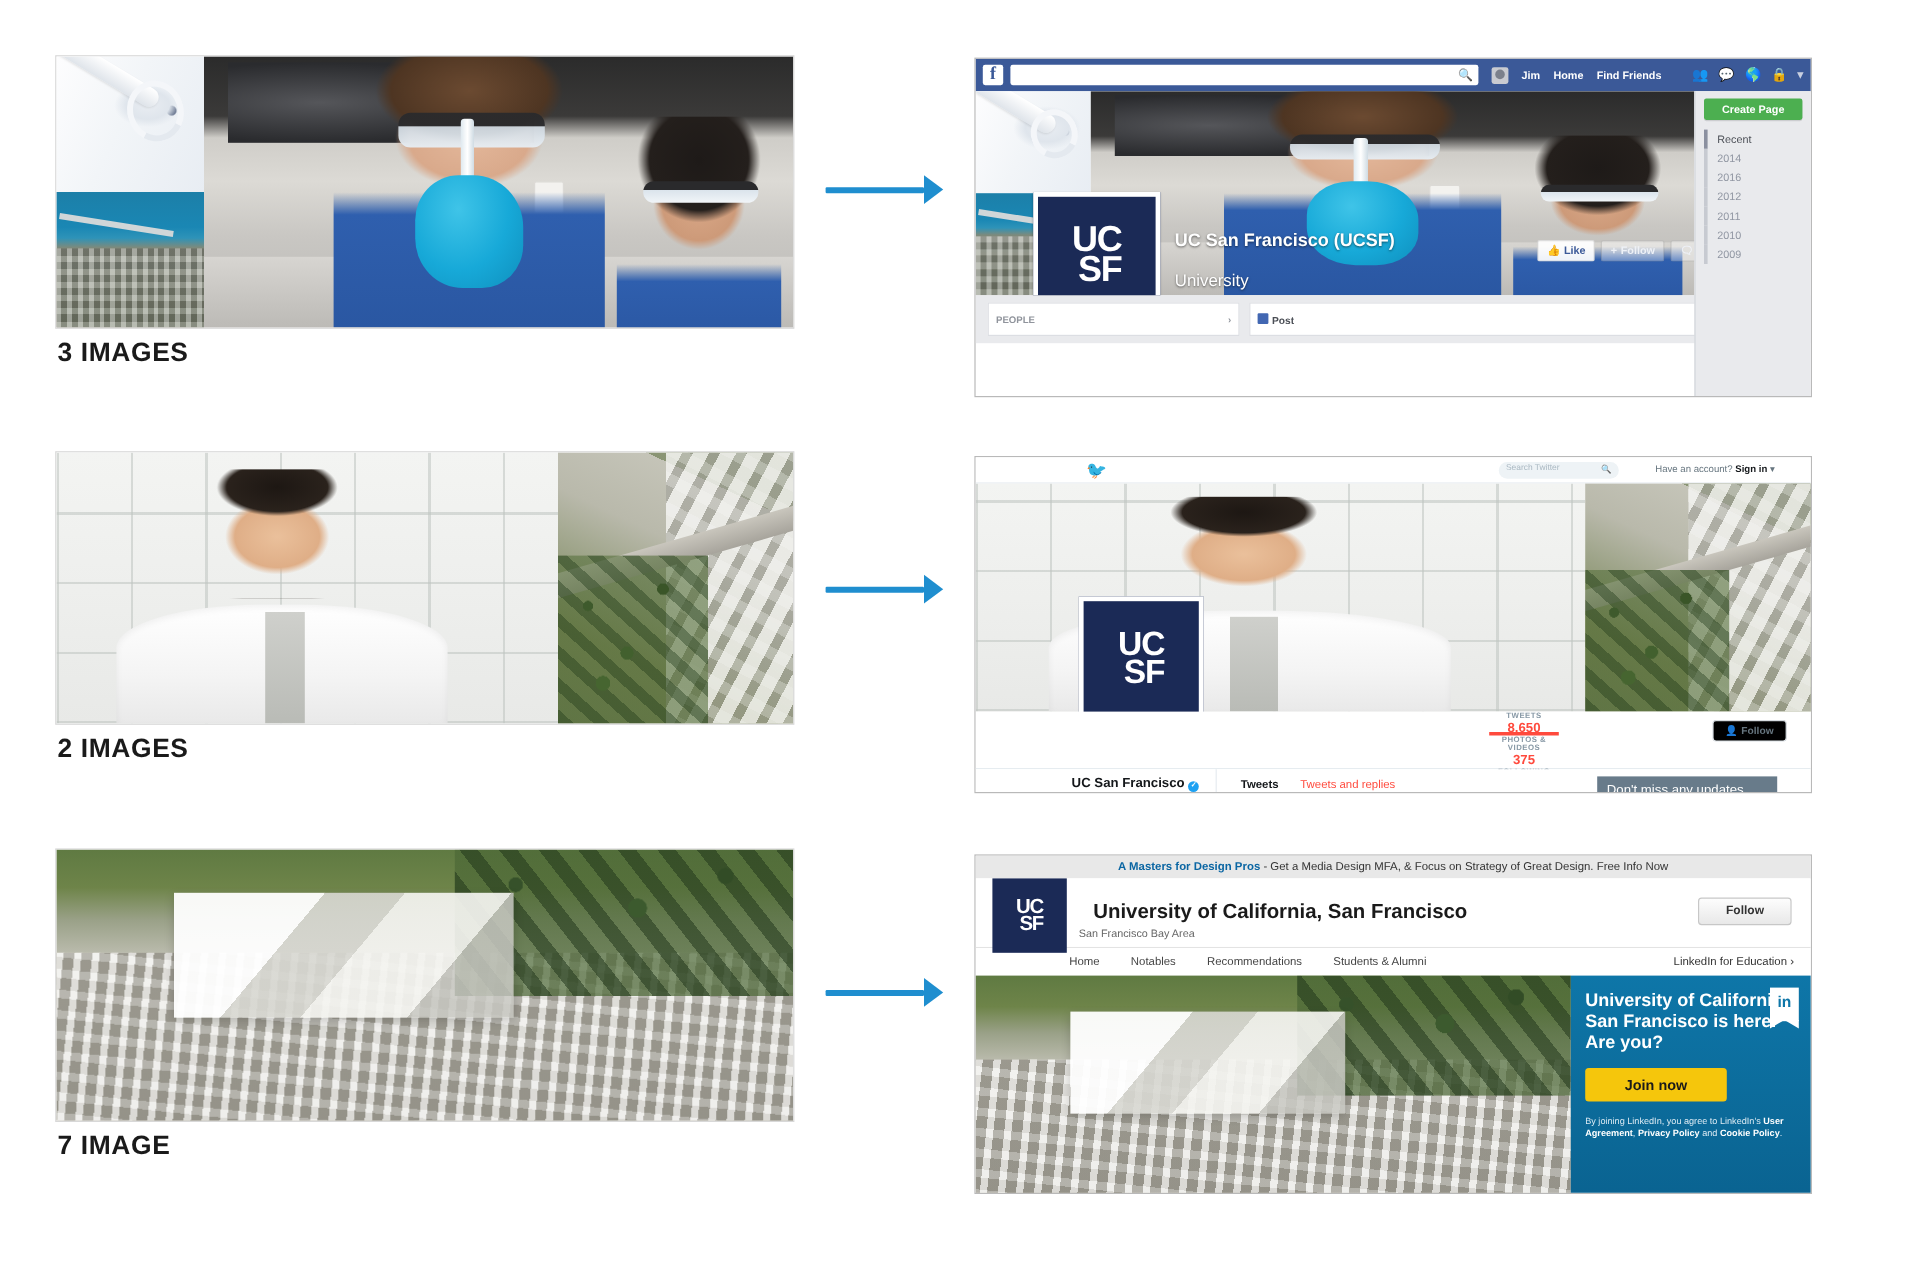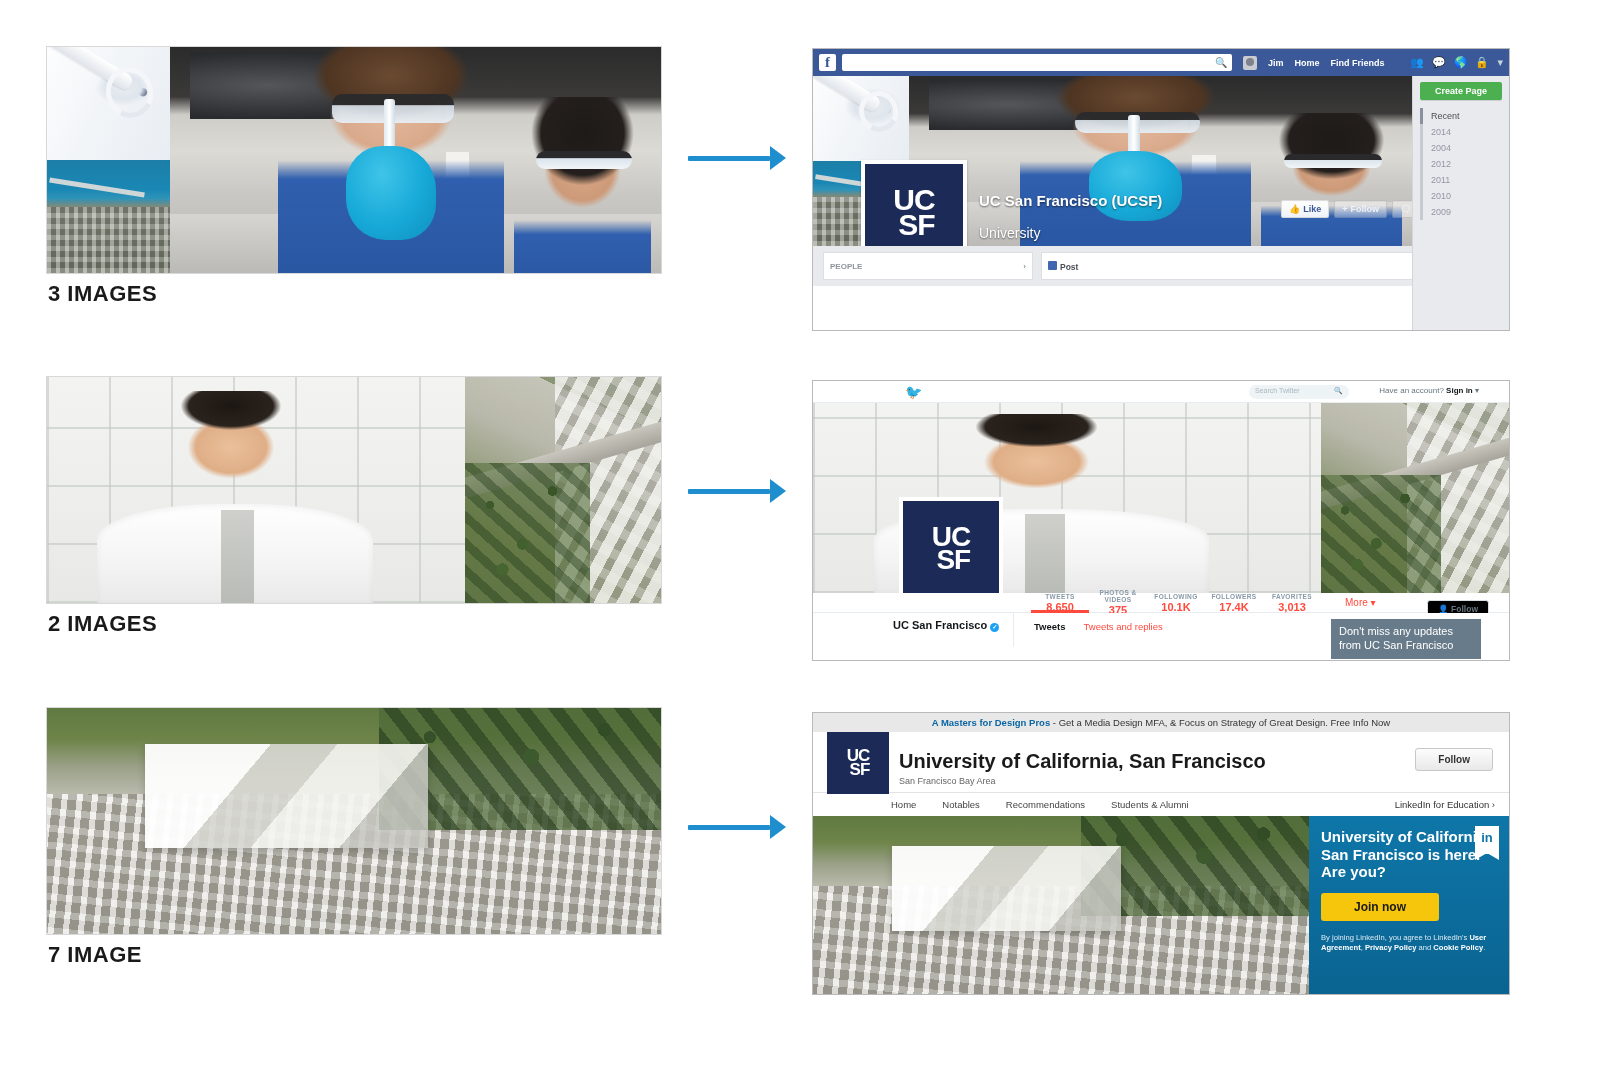--- a/index.html
+++ b/index.html
@@ -265,22 +265,22 @@
   .tw-search { position:absolute; right:160px; top:4px; width:100px; height:14px; background:#eef3f6;
                border-radius:7px; font-size:7px; color:#aab8c2; padding:2px 6px; }
   .tw-signin { position:absolute; right:30px; top:5px; font-size:8px; color:#66757f;padding-left:28px; }
   .tw-signin b { color:#14171a; }
 
   .tw-cover { position:relative; height:190px; display:flex; }
   .tw-profile {
     position:absolute; left:86px; bottom:-8px; width:104px; height:104px;
     background:#1b2a56; border:4px solid #fff; display:flex; align-items:center; justify-content:center;
   }
-  .tw-statsbar { height:20px; background:#fff; border-bottom:1px solid #e6ecf0; display:flex; align-items:center;
-                 padding-left:218px; gap:0; position:relative; }
+  .tw-statsbar { height:48px; background:#fff; border-bottom:1px solid #e6ecf0; display:flex; align-items:center;
+                 padding-left:218px; gap:0; position:relative;flex-direction:column; }
   .tw-stat { width:58px; text-align:center; }
   .tw-stat .lbl { font-size:6.5px; color:#8899a6; letter-spacing:.4px; font-weight:bold; }
   .tw-stat .val { font-size:11px; color:#ff4a3d; font-weight:bold; margin-top:1px; }
   .tw-stat.active .val { color:#ff4a3d; }
   .tw-stat.active { box-shadow:inset 0 -3px 0 #ff4a3d; }
   .tw-more { font-size:10px; color:#ff4a3d; font-weight:normal; margin-left:24px; }
   .tw-follow {
     position:absolute; right:20px; top:7px; background:#000000; border:1px solid #d8dde1;
     border-radius:3px; font-size:8.5px; color:#66757f; font-weight:bold; padding:3px 10px;
   }
@@ -296,21 +296,21 @@
     font-size:11px; padding:6px 8px; line-height:1.25;
   }
 
   
   .li-ad { background:#e8e8e8; text-align:center; font-size:9.5px; color:#333; padding:4px 0; }
   .li-ad b { color:#0b66a3; }
   .li-head { display:flex; align-items:flex-start; background:#fff; padding:8px 14px 6px 14px; position:relative; }
   .li-logo { width:62px; height:62px; background:#1b2a56; display:flex; align-items:center; justify-content:center;
              position:absolute; left:14px; top:0; }
   .li-titles { margin-left:72px; padding-top:10px; }
-  .li-title { font-size:20px; font-weight:bold; color:#1a1a1a; }
+  .li-title { font-size:17px; font-weight:bold; color:#1a1a1a;margin-left:12px; }
   .li-sub { font-size:9px; color:#666; margin-top:3px; }
   .li-follow { position:absolute; right:16px; top:16px; background:linear-gradient(180deg,#fdfdfd,#e8e8e8);
                border:1px solid #c7c7c7; border-radius:3px; font-size:10px; font-weight:bold; color:#333;
                padding:5px 22px; }
   .li-nav { display:flex; align-items:center; gap:26px; border-top:1px solid #e3e3e3; background:#fff;
             padding:6px 14px 6px 78px; font-size:9.5px; color:#444; }
   .li-nav .edu { margin-left:auto; color:#333; }
   .li-main { display:flex; height:185px; }
   .li-hero { flex:1; position:relative; }
   .li-promo { width:200px; background:linear-gradient(180deg,#0e76a8 0%, #0a6391 100%); color:#fff; padding:12px 12px; position:relative; }
@@ -440,21 +440,21 @@
       <span><i class="sw"></i><span>Post</span></span>
       <span><i class="sw orange"></i><span>Photo / Video</span></span>
     </div>
   </div>
 
   <div class="fb-right">
     <div class="fb-createpage">Create Page</div>
     <div class="fb-years">
       <div class="fb-year cur">Recent</div>
       <div class="fb-year">2014</div>
-      <div class="fb-year">2004</div>
+      <div class="fb-year">2016</div>
       <div class="fb-year">2012</div>
       <div class="fb-year">2011</div>
       <div class="fb-year">2010</div>
       <div class="fb-year">2009</div>
     </div>
   </div>
 </div>
 
 <div class="src" style="left:46px; top:376px; width:616px; height:228px;">
   <div class="ph ph-coat" style="width:418px;">

